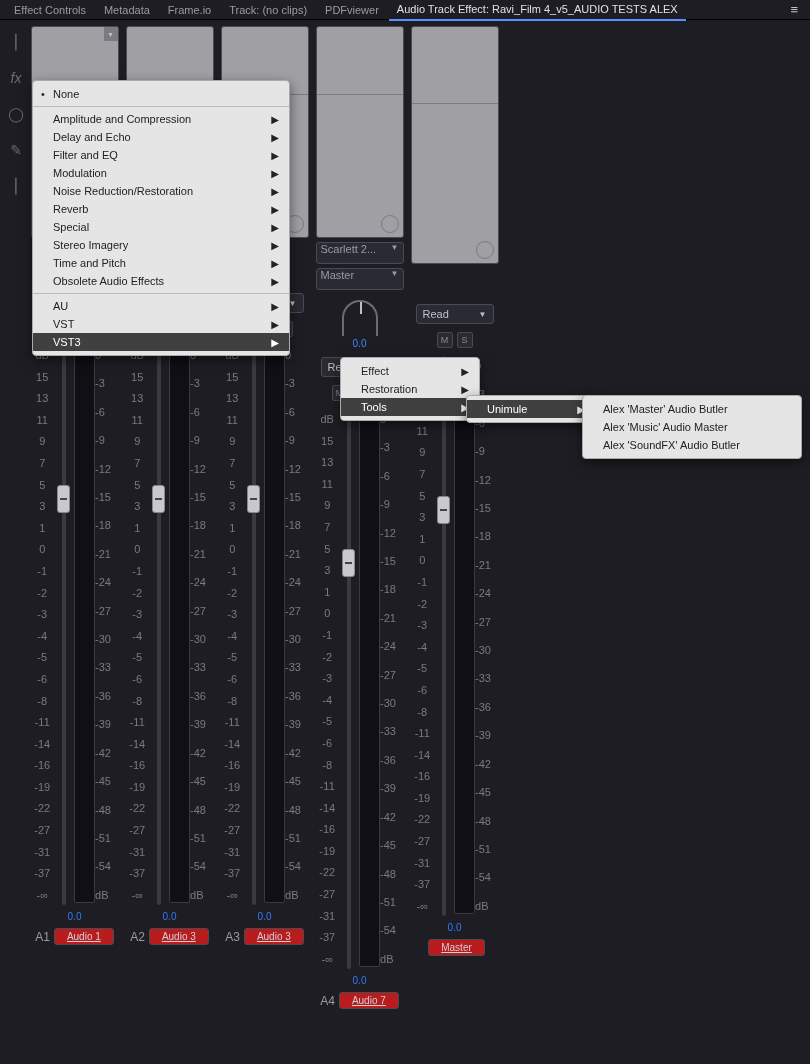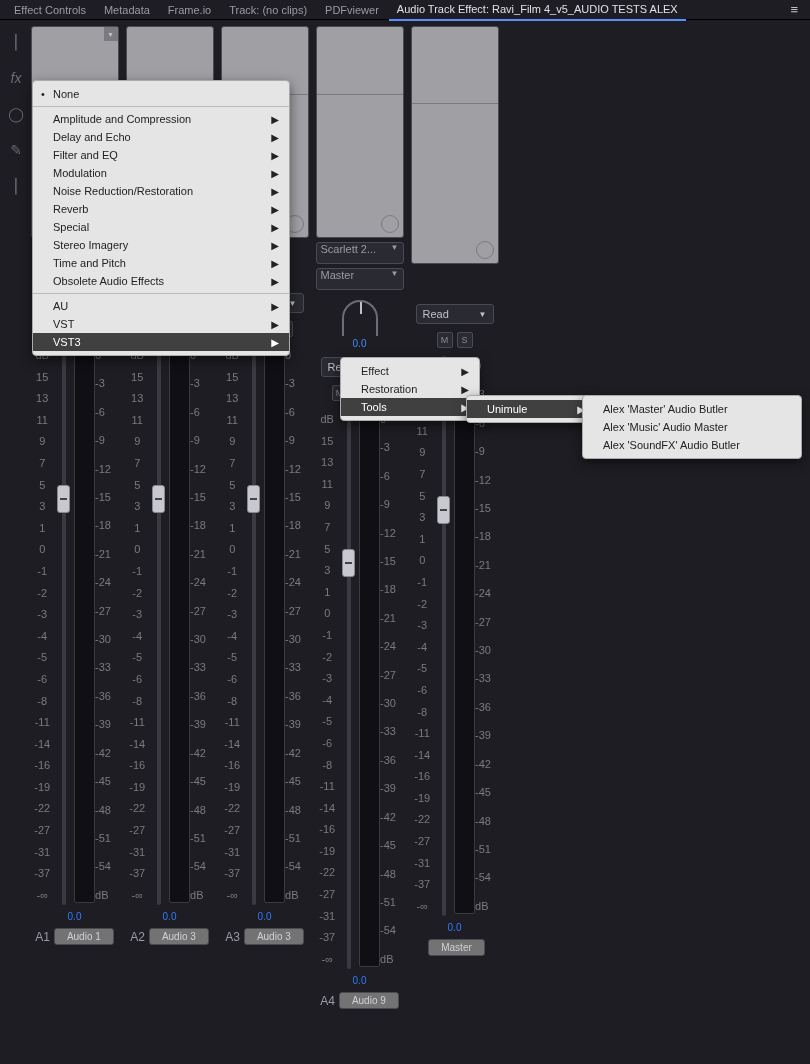--- a/index.html
+++ b/index.html
@@ -33,21 +33,21 @@
 .scale-l{align-items:center;}
 .scale-r{align-items:flex-start;text-align:left;}
 .meter{width:22px;background:#0f0f14;border:1px solid #3a3a42;border-radius:2px;margin:2px 0;}
 .fader-slot{width:20px;position:relative;display:flex;justify-content:center;}
 .fader-track{width:4px;height:100%;background:#3a3a42;border-radius:2px;}
 .fader-handle{position:absolute;top:140px;width:13px;height:28px;background:#c8c8d0;border:1px solid #888;border-radius:3px;}
 .fader-handle::after{content:"";position:absolute;top:12px;left:2px;right:2px;height:2px;background:#444;}
 .gain-val{color:#2f7bff;font-size:10px;margin:6px 0;}
 .track-label{display:flex;align-items:center;gap:4px;}
 .track-code{color:#9a9aa4;font-size:12px;}
-.track-name{background:#737373;border:1px solid #4a4a52;border-radius:3px;padding:2px 12px;font-size:10px;color:#d0d0d8;min-width:54px;text-align:center;}
+.track-name{background:#b91c1c;border:1px solid #4a4a52;border-radius:3px;padding:2px 12px;font-size:10px;color:#d0d0d8;min-width:54px;text-align:center;text-decoration:underline;}
 
 .ctx{position:absolute;background:#e5e5e5;color:#222;border:1px solid #aaa;border-radius:4px;box-shadow:0 4px 12px rgba(0,0,0,.5);padding:4px 0;font-size:13px;}
 .ctx-item{display:flex;align-items:center;padding:3px 10px 3px 20px;white-space:nowrap;cursor:default;}
 .ctx-item.sel{background:#404040;color:#fff;}
 .ctx-item .arrow{margin-left:auto;padding-left:16px;font-size:10px;}
 .ctx-item .bullet{position:absolute;left:8px;}
 .ctx-sep{height:1px;background:#bbb;margin:3px 0;}
 .ctx.sub{min-width:130px;}
 #menu1{left:32px;top:60px;width:258px;}
 #menu2{left:300px;top:337px;width:140px;margin-left:40px;}
@@ -392,21 +392,21 @@
             <span>-45</span>
             <span>-48</span>
             <span>-51</span>
             <span>-54</span>
             <span>dB</span>
           </div>
         </div>
         <div class="gain-val">0.0</div>
         <div class="track-label">
           <span class="track-code">A4</span>
-          <span class="track-name">Audio 9</span>
+          <span class="track-name">Audio 7</span>
         </div>
       </div>
       <div class="track">
         <div class="fx-slot master">
           <div class="fx-mid"></div>
           <div class="fx-circle"></div>
         </div>
         <div class="wh-spacer"></div>
         <div class="automation-dd">
           <span>Read</span>

